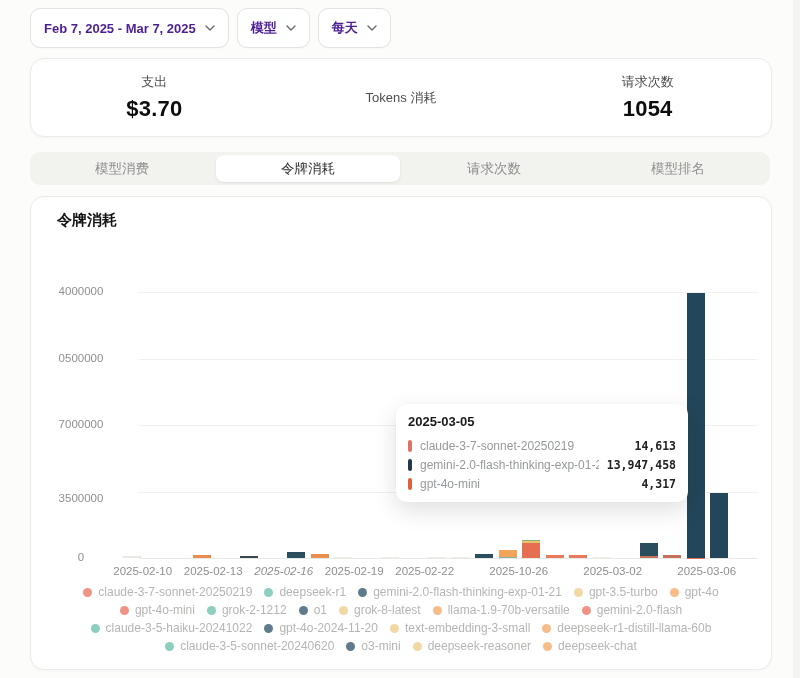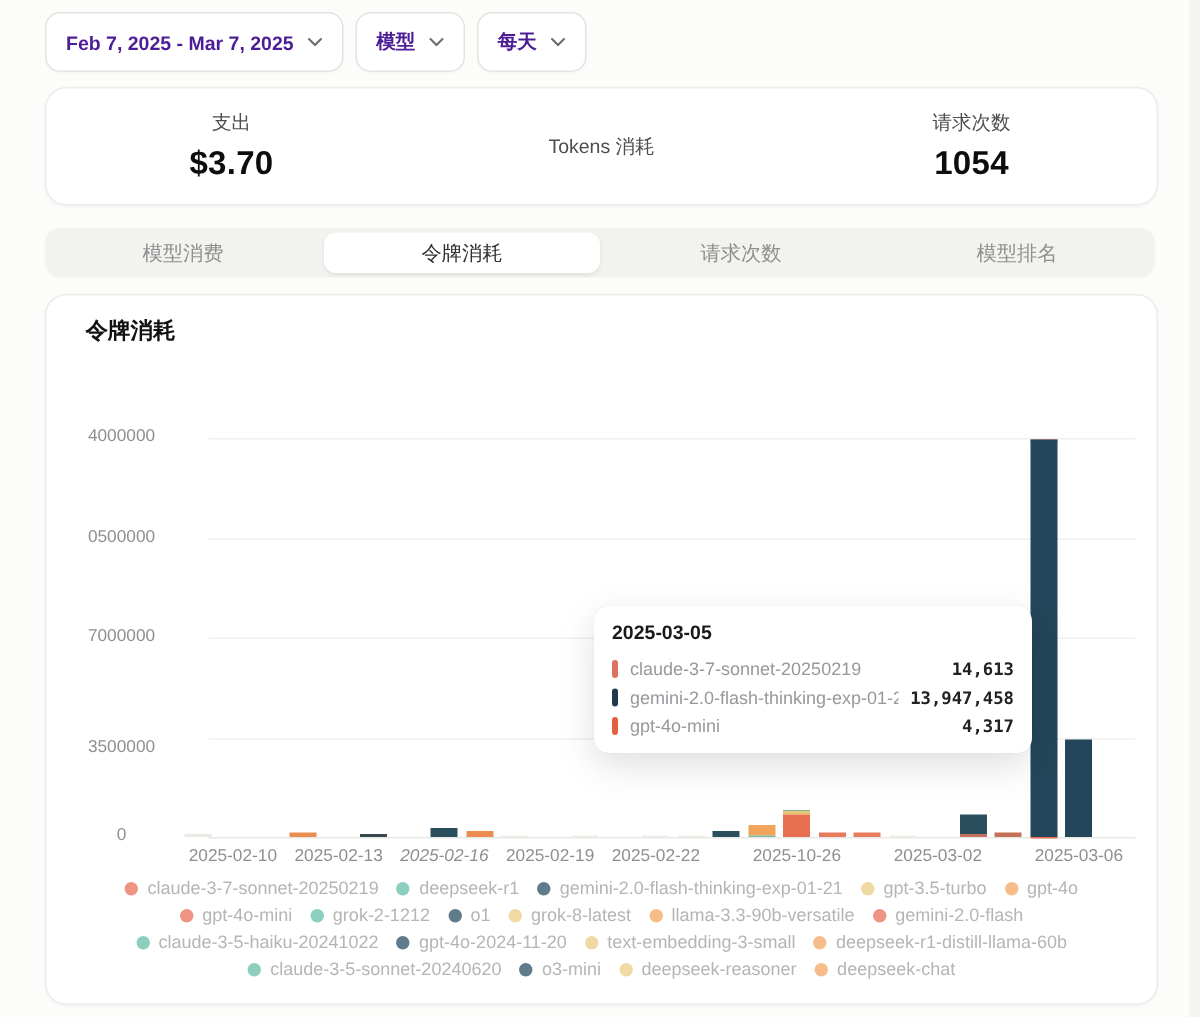--- a/index.html
+++ b/index.html
@@ -60,21 +60,21 @@
   .card-title{position:absolute;left:26px;top:14px;font-size:15px;font-weight:700;color:#121212;}
   .card-sub{position:absolute;left:26px;top:38px;font-size:13px;color:#9c9c9a;}
 
   .gridline{position:absolute;left:108px;width:618px;height:1px;background:#f0f0ee;}
   .gridline.zero{background:#e8e8e5;}
   .ytick{
     position:absolute;left:0;width:100px;text-align:center;
     font-size:11.5px;color:#8f8f8d;
   }
   .xtick{
-    position:absolute;width:84px;text-align:center;top:368px;
+    position:absolute;width:84px;text-align:left;top:368px;
     font-size:11.5px;color:#8f8f8d;white-space:nowrap;
   }
   .bar{
     position:absolute;width:18px;display:flex;flex-direction:column-reverse;
   }
   .bar-seg{width:100%;}
 
   
   .tooltip{
     position:absolute;left:365px;top:207px;width:292px;
@@ -293,21 +293,21 @@
           <span class="legend-item">
             <span class="legend-dot" style="background: rgb(95, 123, 140);"></span>
             <span class="legend-label">o1</span>
           </span>
           <span class="legend-item">
             <span class="legend-dot" style="background: rgb(241, 217, 163);"></span>
             <span class="legend-label">grok-8-latest</span>
           </span>
           <span class="legend-item">
             <span class="legend-dot" style="background: rgb(246, 189, 139);"></span>
-            <span class="legend-label">llama-3.3-90b-versatile</span>
+            <span class="legend-label">llama-1.9-70b-versatile</span>
           </span>
           <span class="legend-item">
             <span class="legend-dot" style="background: rgb(239, 147, 132);"></span>
             <span class="legend-label">gemini-2.0-flash</span>
           </span>
         </div>
         <div class="legend-row">
           <span class="legend-item">
             <span class="legend-dot" style="background: rgb(140, 207, 191);"></span>
             <span class="legend-label">claude-3-5-haiku-20241022</span>

